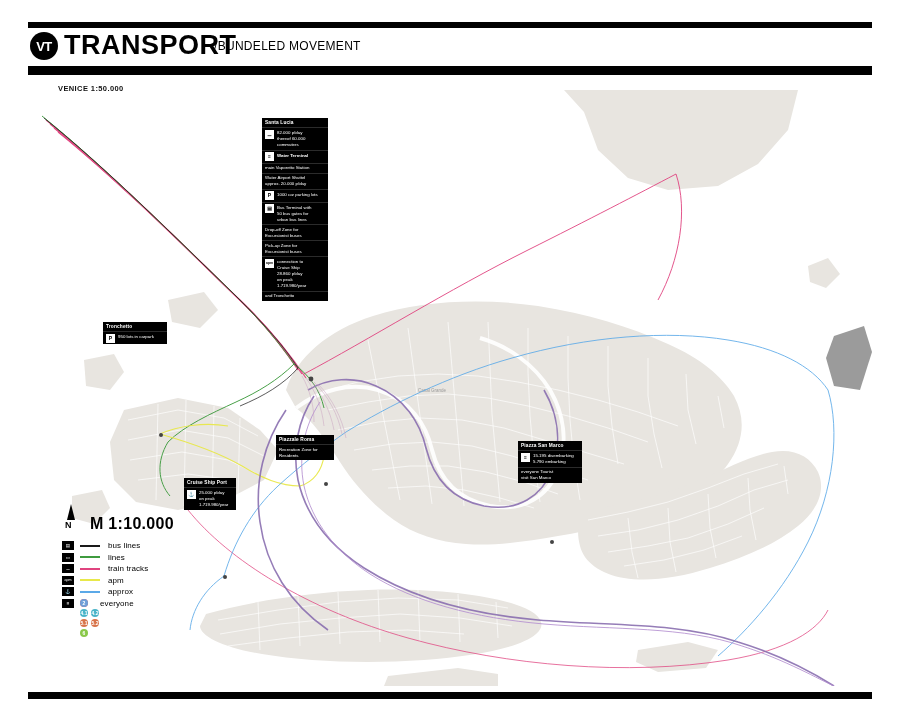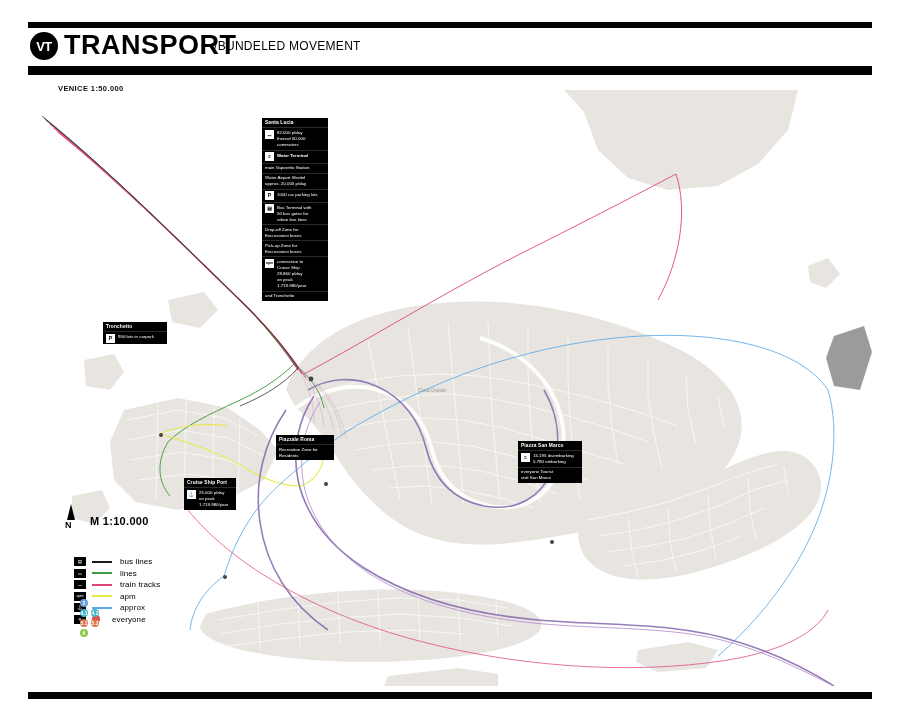--- a/index.html
+++ b/index.html
@@ -149,32 +149,31 @@
   }
   .compass .n-label {
     position: absolute;
     left: 3px; top: 16px;
     font-size: 9px;
     font-weight: bold;
   }
   .map-scale {
     position: absolute;
     left: 90px; top: 515px;
-    font-size: 11px;
+    font-size: 16px;
     font-weight: bold;
     letter-spacing: 0.3px;
     color: #000000;
   }
 
   
   .legend {
     position: absolute;
-    left: 74px; top: 540px;
+    left: 62px; top: 540px;
     width: 200px;
-    margin-top: 16px;
   }
   .legend-row {
     display: flex;
     align-items: center;
     height: 11.5px;
   }
   .legend-icon {
     width: 12px; height: 9px;
     flex: 0 0 12px;
     background: #000000;

